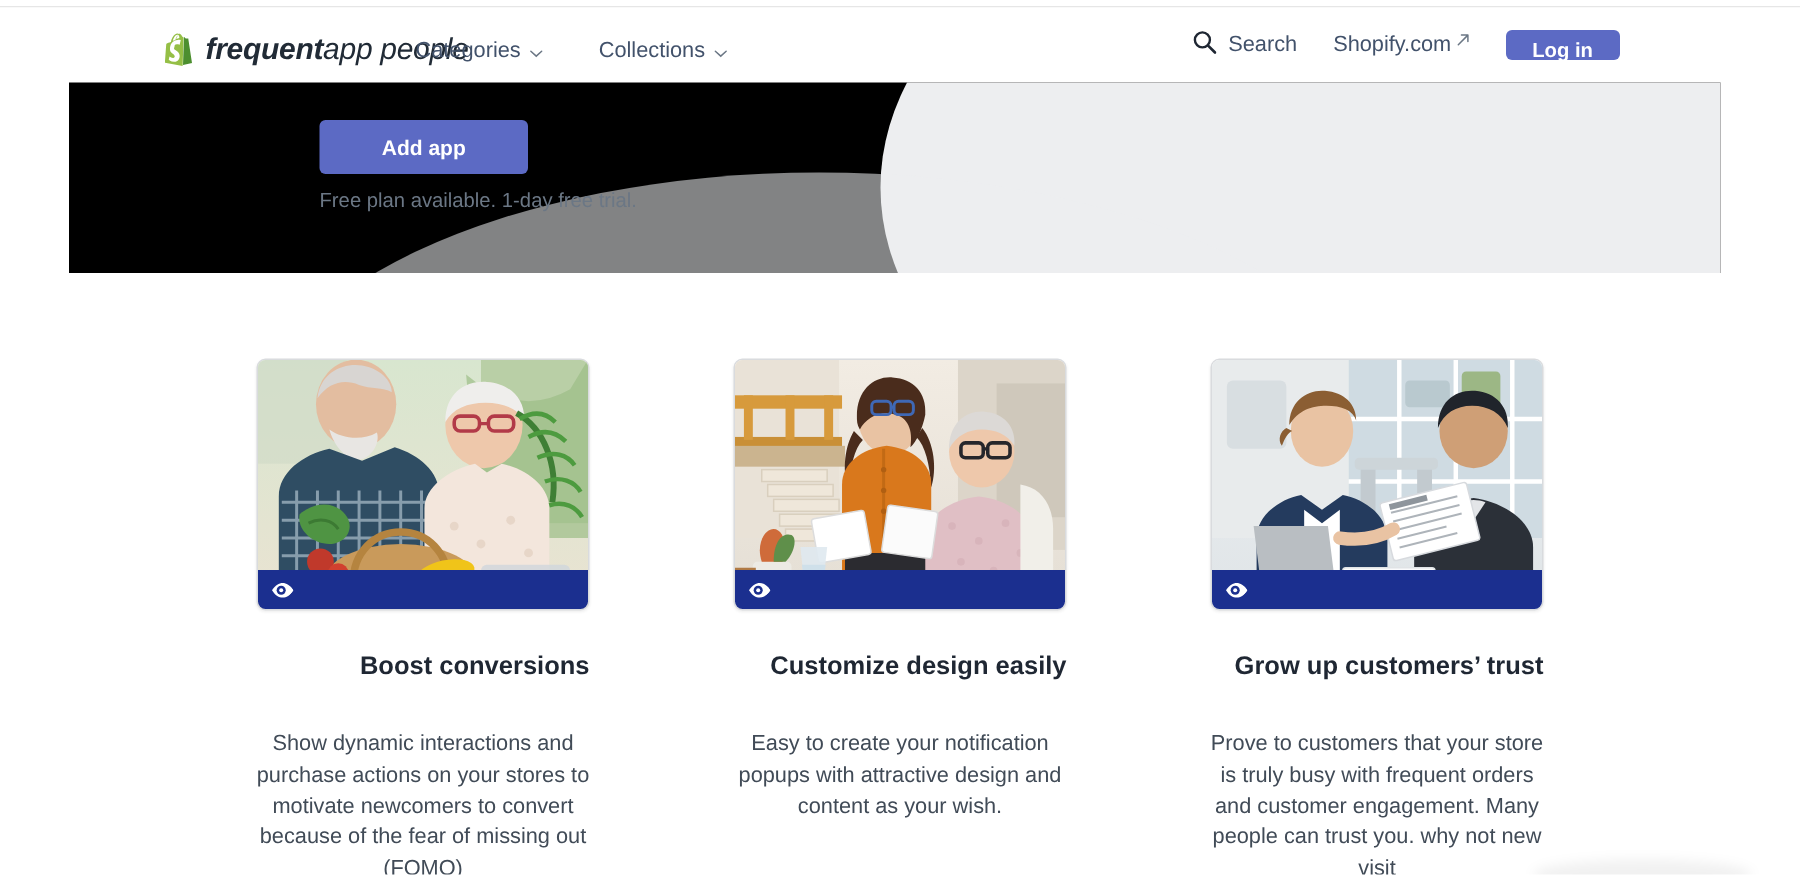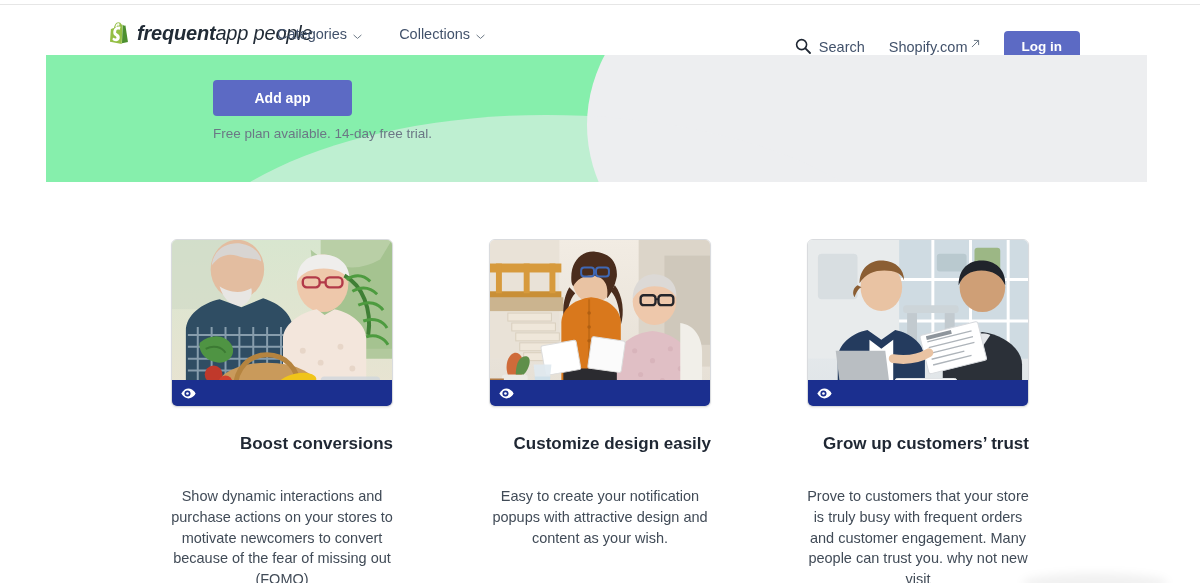--- a/index.html
+++ b/index.html
@@ -44,44 +44,44 @@
   }
   .nav-item {
     font-size:14.5px; color:#42526b; display:flex; align-items:flex-end; gap:6px;
     cursor:pointer; white-space:nowrap;
   }
   .chev {
     width:9px; height:6px; display:inline-block; position:relative; top:1px;
   }
 
   .nav-right {
-    position:absolute; right:120px; top:26px;
+    position:absolute; right:120px; top:15px;
     display:flex; align-items:center; gap:24px;
   }
   .search-link {
     display:flex; align-items:center; gap:8px;
     font-size:14.5px; color:#42526b; cursor:pointer;
   }
   .shopcom-link {
     display:flex; align-items:flex-start; gap:3px;
     font-size:14.5px; color:#42526b; cursor:pointer; white-space:nowrap;
   }
   .ext-arrow { font-size:9px; line-height:11px; color:#6b7785; }
   .login-btn {
     background:#5c6ac4; color:#ffffff; border:none;
     font-family:"Liberation Sans", sans-serif;
     font-size:13.5px; font-weight:700;
-    padding:0 18px; height:32px; border-radius:4px;
+    padding:0 18px; height:20px; border-radius:4px;
     cursor:pointer; line-height:28px;
   }
 
   
   .hero {
     position:absolute; left:46px; top:55px; width:1101px; height:127px;
-    background:#86efac;
+    background:#000000;
     overflow:hidden;
   }
   .hero-swoosh {
     position:absolute; right:-60px; top:-140px;
     width:620px; height:420px; border-radius:50%;
     background:#edeef0;
   }
   .hero-swoosh2 {
     position:absolute; left:120px; top:60px;
     width:760px; height:360px; border-radius:50%;
@@ -199,21 +199,21 @@
 
       <button class="login-btn">Log in</button>
     </div>
   </header>
 
   <section class="hero">
     <div class="hero-swoosh"></div>
     <div class="hero-swoosh2"></div>
     <div class="hero-inner">
       <button class="add-app-btn">Add app</button>
-      <div class="hero-sub">Free plan available. 14-day free trial.</div>
+      <div class="hero-sub">Free plan available. 1-day free trial.</div>
     </div>
   </section>
 
   <section class="features">
 
     <article class="feature">
       <div class="feature-media">
         <div class="photo">
           <svg viewBox="0 0 222 168" preserveAspectRatio="xMidYMid slice" xmlns="http://www.w3.org/2000/svg">
             <defs>

